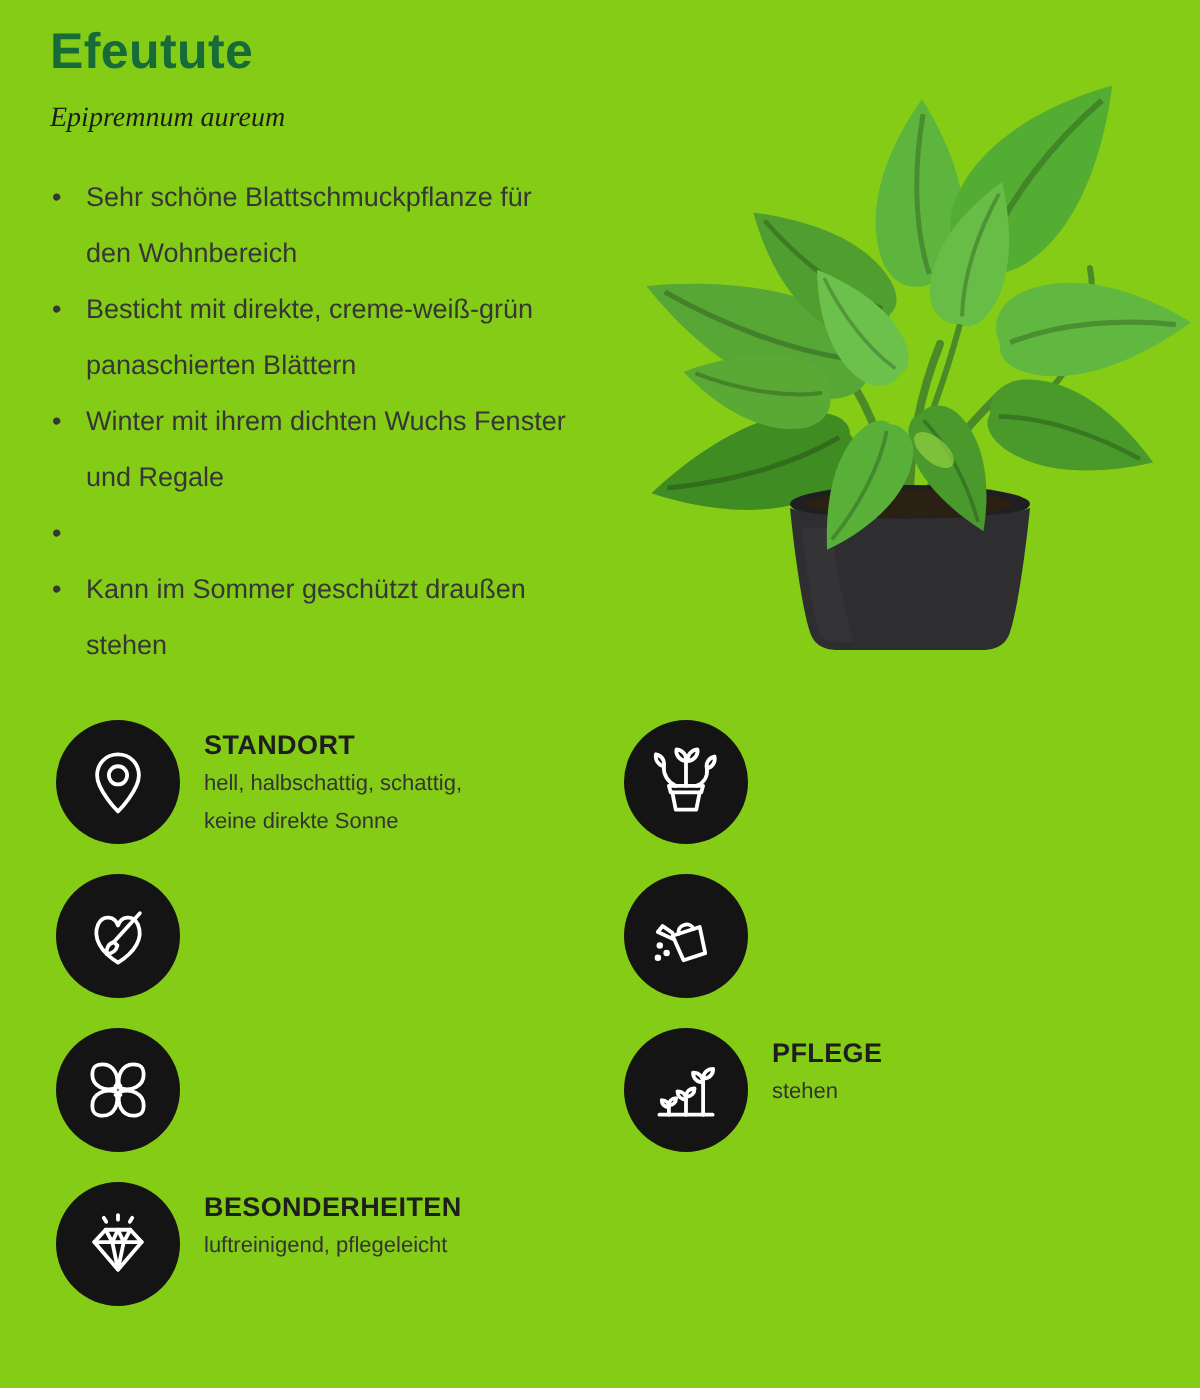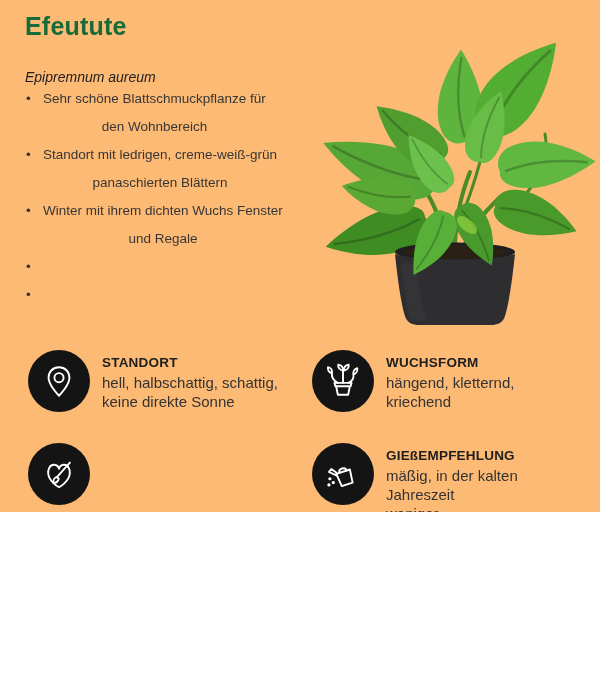--- a/index.html
+++ b/index.html
@@ -1,68 +1,70 @@
 <!DOCTYPE html>
 <html><head>
 <meta charset="utf-8">
 <style>
   html,body { margin:0; padding:0; background:#ffffff; }
   body { width:600px; height:700px; font-family:"Liberation Sans", sans-serif; }
-  .page { position:relative; width:600px; height:512px; background:#fdba74; overflow:hidden; }
+  .page { position:relative; width:600px; height:694px; background:#84cc16; overflow:hidden; }
 
   .title { position:absolute; left:25px; top:12px; margin:0; font-size:25px; font-weight:700;
            color:#176b38; letter-spacing:0.2px; }
-  .subtitle { position:absolute; left:25px; top:69px; font-style:italic; font-size:14px; color:#1d1d1d; }
+  .subtitle { position:absolute; left:25px; top:52px; font-style:italic; font-size:14px; color:#1d1d1d;font-family:Liberation Serif, serif; }
 
   .bullets { position:absolute; left:26px; top:85px; width:302px; margin:0; padding:0; list-style:none; }
   .bullets li { display:flex; font-size:13.5px; line-height:28px; color:#363636; }
   .dot { width:17px; flex:none; }
-  .btext { white-space:pre-line;text-align:center; }
+  .btext { white-space:pre-line; }
 
   .plant { position:absolute; left:295px; top:12px; }
 
-  .features { position:absolute; left:28px; top:350px; display:grid;
-              grid-template-columns:284px 262px; row-gap:31px; }
+  .features { position:absolute; left:28px; top:360px; display:grid;
+              grid-template-columns:284px 262px; row-gap:15px; }
   .feature { display:flex; align-items:flex-start; }
   .circle { width:62px; height:62px; border-radius:50%; background:#141414; flex:none;
             display:flex; align-items:center; justify-content:center; }
   .circle svg { stroke:#ffffff; fill:none; stroke-width:2; stroke-linecap:round; stroke-linejoin:round; }
   .ftext { margin-left:12px; padding-top:5px; }
   .flabel { font-size:13.5px; font-weight:700; color:#1e1e1e; letter-spacing:0.2px; }
-  .fdesc { font-size:15px; color:#333333; line-height:19px; margin-top:3px; white-space:pre-line; }
+  .fdesc { font-size:11px; color:#333333; line-height:19px; margin-top:3px; white-space:pre-line; }
 </style>
 </head>
 <body>
 
 <div class="page">
 
   <h1 class="title">Efeutute</h1>
   <div class="subtitle">Epipremnum aureum</div>
 
   <ul class="bullets">
     <li>
         <span class="dot">•</span>
         <span class="btext">Sehr schöne Blattschmuckpflanze für
 den Wohnbereich</span>
       </li>
     <li>
         <span class="dot">•</span>
-        <span class="btext">Standort mit ledrigen, creme-weiß-grün
+        <span class="btext">Besticht mit direkte, creme-weiß-grün
 panaschierten Blättern</span>
       </li>
     <li>
         <span class="dot">•</span>
         <span class="btext">Winter mit ihrem dichten Wuchs Fenster
 und Regale</span>
       </li>
     <li>
         <span class="dot">•</span>
       </li>
     <li>
         <span class="dot">•</span>
+        <span class="btext">Kann im Sommer geschützt draußen
+stehen</span>
       </li>
   </ul>
 
   <svg class="plant" width="305" height="325" viewBox="0 0 305 325">
     <defs>
       <g id="leafR">
         <path d="M0 0 C-3 -9 3 -17 13 -19 C30 -23 52 -16 74 2 C55 12 34 18 18 15 C6 13 -2 7 0 0 Z"></path>
         <path d="M4 0 C24 -5 48 -3 68 2" fill="none" stroke="rgba(0,0,0,0.22)" stroke-width="2"></path>
       </g>
     </defs>
@@ -120,24 +122,20 @@
           <path d="M12.8 25.5 L14.6 34.5 H25.4 L27.2 25.5"></path>
           <path d="M20 22 V9"></path>
           <path d="M20 9 C16.5 8.5 14.5 5.8 15 2.8 C18.5 3.2 20.5 6 20 9 Z"></path>
           <path d="M20 9 C23.5 8.5 25.5 5.8 25 2.8 C21.5 3.2 19.5 6 20 9 Z" transform="translate(1,0)"></path>
           <path d="M14.5 22 C10.5 20 8 16 8.3 11.8"></path>
           <path d="M8.3 11.8 C5.3 11 3.6 8.3 4.2 5.4 C7.3 6 9 8.8 8.3 11.8 Z"></path>
           <path d="M25.5 22 C29.5 20.5 31.5 17 31 13"></path>
           <path d="M31 13 C34 12.2 35.6 9.5 35 6.6 C32 7.2 30.3 10 31 13 Z"></path>
         </svg>
       </div>
-      <div class="ftext">
-        <div class="flabel">WUCHSFORM</div>
-        <div class="fdesc">hängend, kletternd, kriechend</div>
-      </div>
     </div>
 
 
     <div class="feature">
       <div class="circle">
         <svg width="38" height="38" viewBox="0 0 40 40">
           <path d="M20 34 C11 28.5 6.5 21 9.5 14 C12 8.5 18.5 9.5 20 14.5 C21.5 9.5 28 8.5 30.5 14 C33.5 21 29 28.5 20 34 Z"></path>
           <path d="M31.5 8 L17.8 23.2"></path>
           <path d="M17.8 23.2 C15.2 23.8 13.6 26.4 14.1 29.4 C17.1 29.4 19.2 27.4 19.7 25 Z"></path>
         </svg>
@@ -151,25 +149,20 @@
             <path d="M14 17.5 H29 L27.5 31.5 H15.5 Z"></path>
             <path d="M17.5 17.5 C17.5 12.8 25.5 12.8 25.5 17.5"></path>
             <path d="M14 19.5 L7.2 13.2 L10.6 11 L14.4 16"></path>
           </g>
           <g fill="#ffffff" stroke="none">
             <circle cx="6.2" cy="25" r="1.7"></circle>
             <circle cx="9.8" cy="29" r="1.7"></circle>
             <circle cx="5.2" cy="31.5" r="1.7"></circle>
           </g>
         </svg>
-      </div>
-      <div class="ftext">
-        <div class="flabel">GIEßEMPFEHLUNG</div>
-        <div class="fdesc">mäßig, in der kalten Jahreszeit
-weniger</div>
       </div>
     </div>
 
     <div class="feature">
       <div class="circle">
         <svg width="38" height="38" viewBox="0 0 40 40">
           <path d="M19 19 C13 21 6.5 18 6.5 12 C6.5 8 8 6.5 12 6.5 C18 6.5 21 13 19 19 Z"></path>
           <path d="M21 19 C27 21 33.5 18 33.5 12 C33.5 8 32 6.5 28 6.5 C22 6.5 19 13 21 19 Z"></path>
           <path d="M19 21 C13 19 6.5 22 6.5 28 C6.5 32 8 33.5 12 33.5 C18 33.5 21 27 19 21 Z"></path>
           <path d="M21 21 C27 19 33.5 22 33.5 28 C33.5 32 32 33.5 28 33.5 C22 33.5 19 27 21 21 Z"></path>
@@ -199,15 +192,32 @@
           <path d="M29 16 C25.8 16 23.7 13.9 23.7 10.9 C27 10.9 29 13.2 29 16 Z"></path>
           <path d="M29 14 C32.2 14 34.3 11.9 34.3 8.9 C31 8.9 29 11.2 29 14 Z"></path>
         </svg>
       </div>
       <div class="ftext">
         <div class="flabel">PFLEGE</div>
         <div class="fdesc">stehen</div>
       </div>
     </div>
 
+    <div class="feature">
+      <div class="circle">
+        <svg width="38" height="38" viewBox="0 0 40 40">
+          <path d="M13.5 12.5 H26.5 L32.5 19 L20 33.5 L7.5 19 Z"></path>
+          <path d="M7.5 19 H32.5"></path>
+          <path d="M13.5 12.5 L17 19 L20 33.5 L23 19 L26.5 12.5"></path>
+          <path d="M17 19 L20 12.5 L23 19"></path>
+          <path d="M12.5 6.2 L13.8 8.3"></path>
+          <path d="M20 4.8 V7.2"></path>
+          <path d="M27.5 6.2 L26.2 8.3"></path>
+        </svg>
+      </div>
+      <div class="ftext">
+        <div class="flabel">BESONDERHEITEN</div>
+        <div class="fdesc">luftreinigend, pflegeleicht</div>
+      </div>
+    </div>
 
   </div>
 </div>
 
 </body></html>

